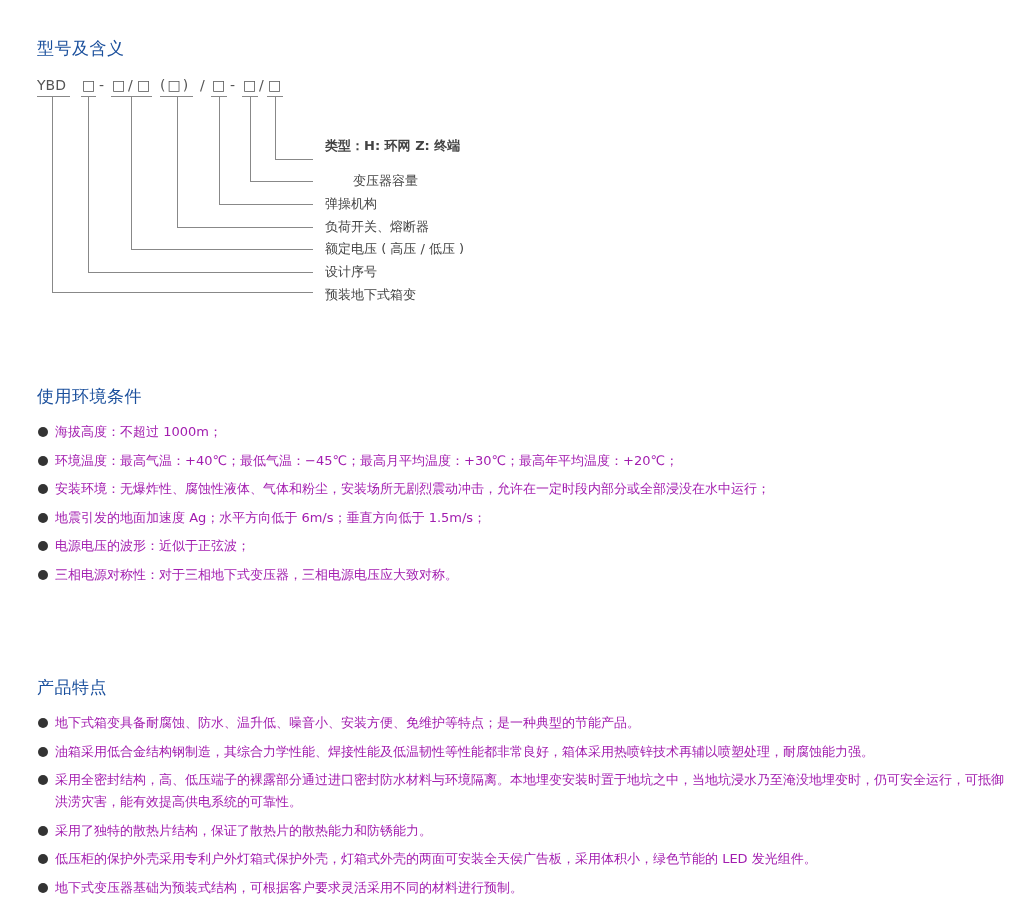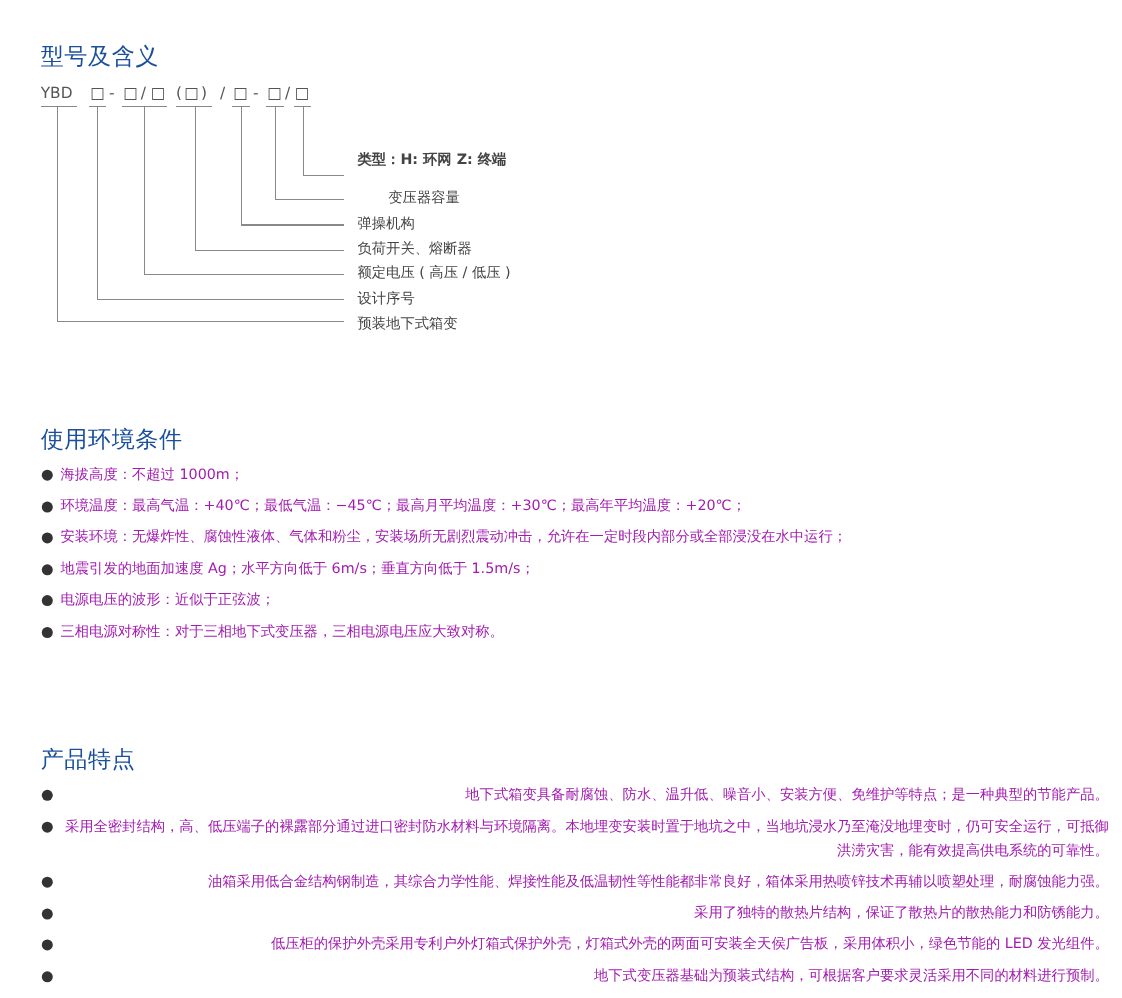--- a/index.html
+++ b/index.html
@@ -1,18 +1,18 @@
 <!DOCTYPE html>
 <html><head>
 <meta charset="utf-8">
 <style>
   html, body { margin: 0; padding: 0; background: #ffffff; }
   body { width: 1020px; height: 907px; position: relative; overflow: hidden;
          font-family: "DejaVu Sans", "Liberation Sans", sans-serif; color: #333; }
-  .h2 { position: absolute; left: 37px; font-size: 21px; color: #1a4f9c; font-weight: normal; margin: 0; letter-spacing: 0.5px; }
+  .h2 { position: absolute; left: 37px; font-size: 17px; color: #1a4f9c; font-weight: normal; margin: 0; letter-spacing: 0.5px; }
   .model-code { position: absolute; left: 37px; top: 77px; font-size: 14px; color: #555; white-space: nowrap; }
   .model-code span { display: inline-block; }
   .diagram { position: absolute; left: 0; top: 0; width: 600px; height: 320px; }
   .diagram svg { position: absolute; left: 0; top: 0; }
   .dlabel { position: absolute; left: 325px; font-size: 13px; color: #444; white-space: nowrap; line-height: 16px; }
   .list { position: absolute; left: 38px; margin: 0; padding: 0; list-style: none; width: 970px; }
   .list li { position: relative; padding-left: 17px; font-size: 13px; color: #a21caf; line-height: 22px; margin-bottom: 6.6px; }
   .list li .bullet { position: absolute; left: 0; top: 6px; width: 10px; height: 10px; border-radius: 50%; background: #333; }
 </style>
 </head>
@@ -70,20 +70,20 @@
 <ul class="list" style="top:421px;">
   <li><span class="bullet"></span><span>海拔高度：不超过 1000m；</span></li>
   <li><span class="bullet"></span><span>环境温度：最高气温：+40℃；最低气温：−45℃；最高月平均温度：+30℃；最高年平均温度：+20℃；</span></li>
   <li><span class="bullet"></span><span>安装环境：无爆炸性、腐蚀性液体、气体和粉尘，安装场所无剧烈震动冲击，允许在一定时段内部分或全部浸没在水中运行；</span></li>
   <li><span class="bullet"></span><span>地震引发的地面加速度 Ag；水平方向低于 6m/s；垂直方向低于 1.5m/s；</span></li>
   <li><span class="bullet"></span><span>电源电压的波形：近似于正弦波；</span></li>
   <li><span class="bullet"></span><span>三相电源对称性：对于三相地下式变压器，三相电源电压应大致对称。</span></li>
 </ul>
 
 <h2 class="h2" style="top:676px;">产品特点</h2>
-<ul class="list" style="top:712px;text-align:right;">
+<ul class="list" style="top:712px;">
   <li><span class="bullet"></span><span>地下式箱变具备耐腐蚀、防水、温升低、噪音小、安装方便、免维护等特点；是一种典型的节能产品。</span></li>
+  <li><span class="bullet"></span><span>油箱采用低合金结构钢制造，其综合力学性能、焊接性能及低温韧性等性能都非常良好，箱体采用热喷锌技术再辅以喷塑处理，耐腐蚀能力强。</span></li>
   <li><span class="bullet"></span><span>采用全密封结构，高、低压端子的裸露部分通过进口密封防水材料与环境隔离。本地埋变安装时置于地坑之中，当地坑浸水乃至淹没地埋变时，仍可安全运行，可抵御洪涝灾害，能有效提高供电系统的可靠性。</span></li>
-  <li><span class="bullet"></span><span>油箱采用低合金结构钢制造，其综合力学性能、焊接性能及低温韧性等性能都非常良好，箱体采用热喷锌技术再辅以喷塑处理，耐腐蚀能力强。</span></li>
   <li><span class="bullet"></span><span>采用了独特的散热片结构，保证了散热片的散热能力和防锈能力。</span></li>
   <li><span class="bullet"></span><span>低压柜的保护外壳采用专利户外灯箱式保护外壳，灯箱式外壳的两面可安装全天侯广告板，采用体积小，绿色节能的 LED 发光组件。</span></li>
   <li><span class="bullet"></span><span>地下式变压器基础为预装式结构，可根据客户要求灵活采用不同的材料进行预制。</span></li>
 </ul>
 
 </body></html>

